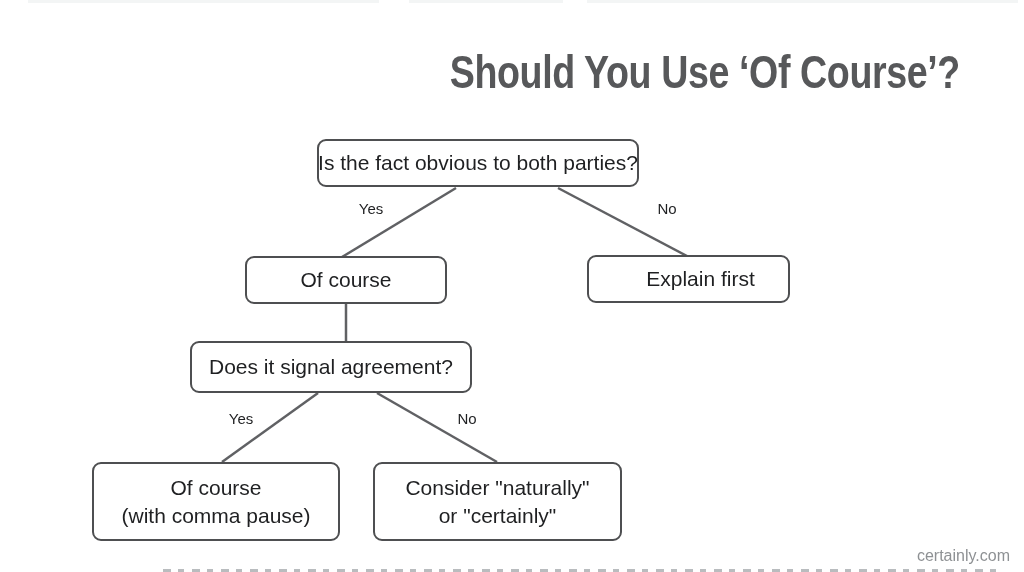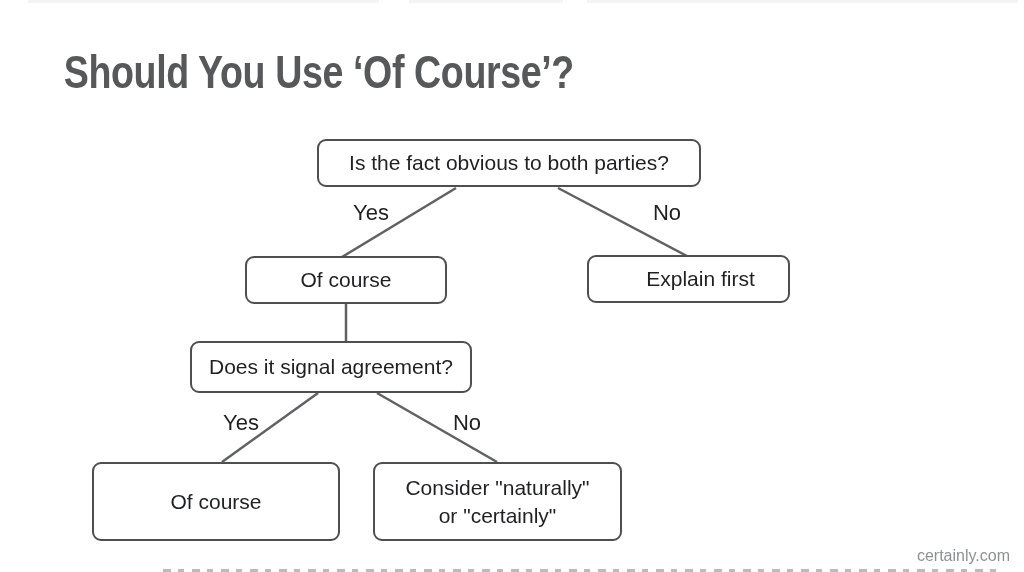--- a/index.html
+++ b/index.html
@@ -25,21 +25,21 @@
     left: 163px; bottom: 0; width: 840px; height: 3px;
     background: repeating-linear-gradient(90deg,
       #a2a6a9 0 8px, transparent 8px 15px, #a2a6a9 15px 21px, transparent 21px 29px);
     opacity: .75;
   }
 
   .title {
     position: absolute;
     top: 44px; left: 0; width: 100%;
     margin: 0;
-    text-align: left;
+    text-align: right;
     font-size: 47px;
     font-weight: bold;
     color: #57585a;
     white-space: nowrap;
   }
   .title-inner {
     display: inline-block;
     transform: scaleX(0.8);
     transform-origin: center;
     letter-spacing: -0.5px;
@@ -64,31 +64,31 @@
     display: flex;
     flex-direction: column;
     align-items: center;
     justify-content: center;
     font-size: 21px;
     line-height: 28px;
     color: #1f2022;
     text-align: center;
     white-space: nowrap;
   }
-  .n0 { left: 317px; top: 139px; width: 384px; height: 48px; }
+  .n0 { left: 317px; top: 139px; width: 322px; height: 48px; }
   .n1 { left: 245px; top: 256px; width: 202px; height: 48px; }
   .n2 { left: 587px; top: 255px; width: 203px; height: 48px; padding-left: 24px; }
   .n3 { left: 190px; top: 341px; width: 282px; height: 52px; }
   .n4 { left: 92px;  top: 462px; width: 248px; height: 79px; }
   .n5 { left: 373px; top: 462px; width: 249px; height: 79px; }
 
   .edge-label {
     position: absolute;
     transform: translateX(-50%);
-    font-size: 22px;
+    font-size: 15px;
     color: #1f2022;
     white-space: nowrap;
   }
   .el-yes1 { left: 371px; top: 200px; }
   .el-no1  { left: 667px; top: 200px; }
   .el-yes2 { left: 241px; top: 410px; }
   .el-no2  { left: 467px; top: 410px; }
 
   .watermark {
     position: absolute;
@@ -126,20 +126,21 @@
   <div class="node n2">
     <span class="line">Explain first</span>
   </div>
 
   <div class="node n3">
     <span class="line">Does it signal agreement?</span>
   </div>
 
   <div class="node n4">
     <span class="line">Of course</span>
+    <span class="line">(with comma pause)</span>
   </div>
 
   <div class="node n5">
     <span class="line">Consider "naturally"</span>
     <span class="line">or "certainly"</span>
   </div>
 
   <div class="edge-label el-yes1">Yes</div>
   <div class="edge-label el-no1">No</div>
   <div class="edge-label el-yes2">Yes</div>

